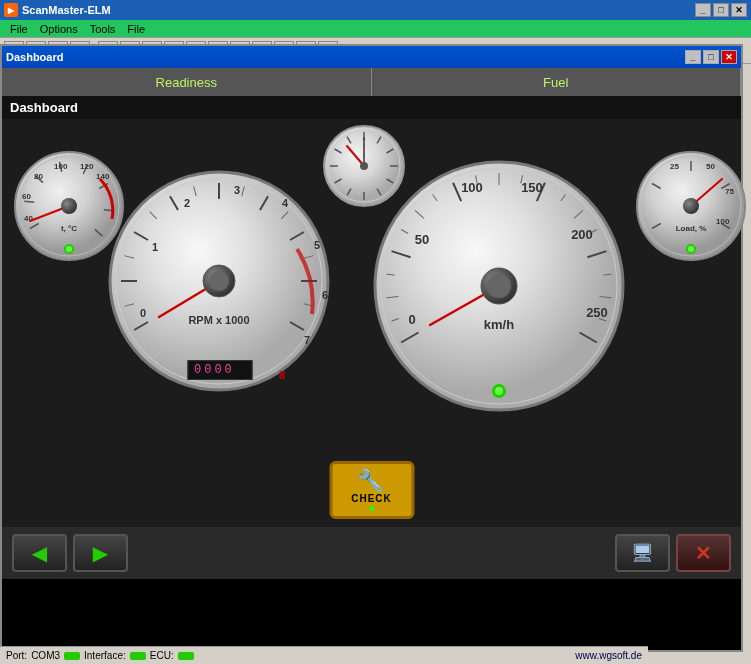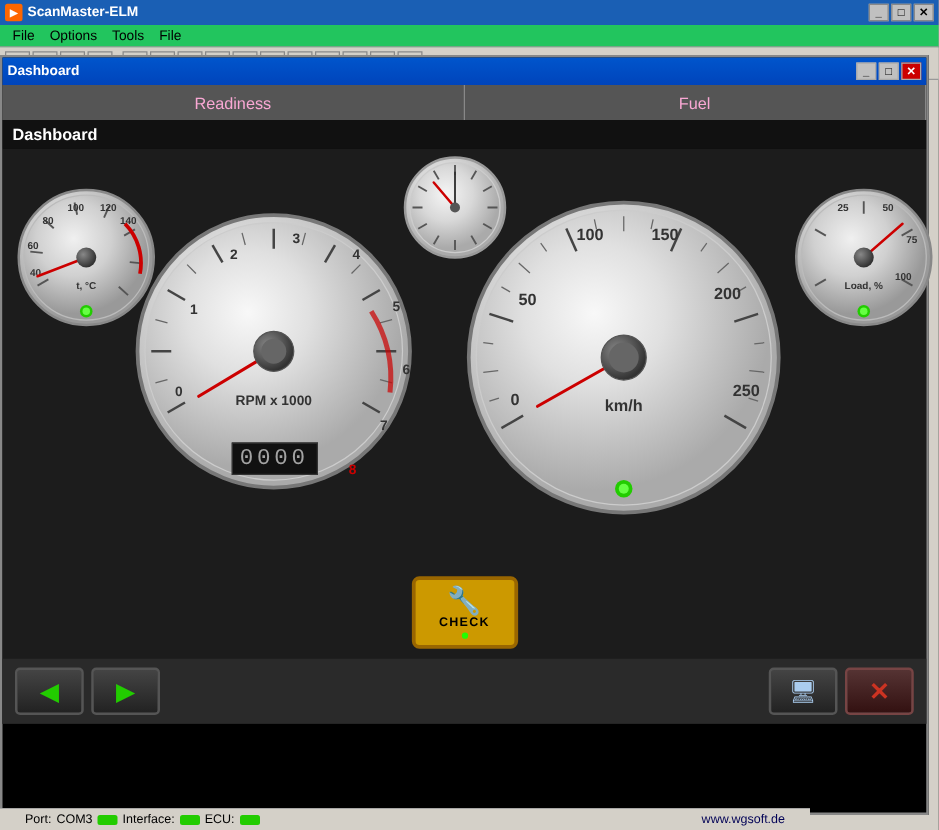--- a/index.html
+++ b/index.html
@@ -115,21 +115,21 @@
     .tabs {
       display: flex;
       background: #555;
       height: 28px;
     }
     .tab {
       flex: 1;
       display: flex;
       align-items: center;
       justify-content: center;
-      color: #f9a8d4;
+      color: #bef264;
       font-size: 13px;
       cursor: pointer;
       border-right: 1px solid #888;
       position: relative;
     }
     .tab.active {
       background: linear-gradient(to bottom, #6688cc, #4466aa);
       color: white;
       font-weight: bold;
     }
@@ -381,21 +381,21 @@
         <line x1="112" y1="112" x2="52" y2="148" stroke="#cc0000" stroke-width="2.5" stroke-linecap="round"></line>
         <line x1="112" y1="112" x2="124" y2="106" stroke="#cc0000" stroke-width="1" stroke-linecap="round" opacity="0.5"></line>
 
         <circle cx="112" cy="112" r="16" fill="url(#knobGrad)" stroke="#555" stroke-width="1"></circle>
         <circle cx="112" cy="112" r="10" fill="#666"></circle>
 
         <circle cx="112" cy="205" r="6" fill="#22cc00"></circle>
         <circle cx="112" cy="205" r="4" fill="#66ff44"></circle>
       </svg>
       
-      <div style="position:absolute; bottom:14px; left:50%; transform:translateX(-50%); background:#111; border:1px solid #333; padding:2px 6px; font-family:'Courier New',monospace; color:#a3a3a3; font-size:18px; letter-spacing:3px; min-width:65px; ">
+      <div style="position:absolute; bottom:14px; left:50%; transform:translateX(-50%); background:#111; border:1px solid #333; padding:2px 6px; font-family:'Courier New',monospace; color:#ec4899; font-size:12px; letter-spacing:3px; min-width:65px; ">
         <span>0000</span>
       </div>
     </div>
 
     <div class="gauge-container" style="position:absolute; top:40px; left:370px; width:255px; height:255px;">
       <svg width="255" height="255" viewBox="0 0 255 255">
         <defs>
           <radialGradient id="speedGaugeGrad" cx="40%" cy="35%" r="60%">
             <stop offset="0%" stop-color="#f8f8f8"></stop>
             <stop offset="40%" stop-color="#e0e0e0"></stop>
@@ -500,21 +500,21 @@
       <div style="display:flex; gap:6px;">
         <div style="width:55px; height:38px; background:linear-gradient(to bottom, #444,#222); border:2px solid #555; border-radius:4px; display:flex; align-items:center; justify-content:center; cursor:pointer; color:#aaccee; font-size:18px;">🖥</div>
         <div style="width:55px; height:38px; background:linear-gradient(to bottom, #553333,#331111); border:2px solid #774444; border-radius:4px; display:flex; align-items:center; justify-content:center; cursor:pointer; color:#cc3322; font-size:20px; font-weight:bold;">✕</div>
       </div>
     </div>
 
   </div>
 
 </div>
 
-<div style="position:fixed; bottom:0; left:0; width:648px; height:18px; background:#d4d0c8; border-top:1px solid #999; display:flex; align-items:center; padding:0 20px; font-size:10px; justify-content:space-between;">
+<div style="position:fixed; bottom:0; left:0; width:648px; height:18px; background:#d4d0c8; border-top:1px solid #999; display:flex; align-items:center; padding:0 6px; font-size:10px; justify-content:space-between;">
   <div style="display:flex; align-items:center; gap:4px;">
     <span>Port:</span>
     <span>COM3</span>
     <div style="width:16px; height:8px; background:#22cc00; border-radius:2px; display:inline-block;"></div>
     <span>Interface:</span>
     <div style="width:16px; height:8px; background:#22cc00; border-radius:2px; display:inline-block;"></div>
     <span>ECU:</span>
     <div style="width:16px; height:8px; background:#22cc00; border-radius:2px; display:inline-block;"></div>
   </div>
   <span style="color:#000055;">www.wgsoft.de</span>

